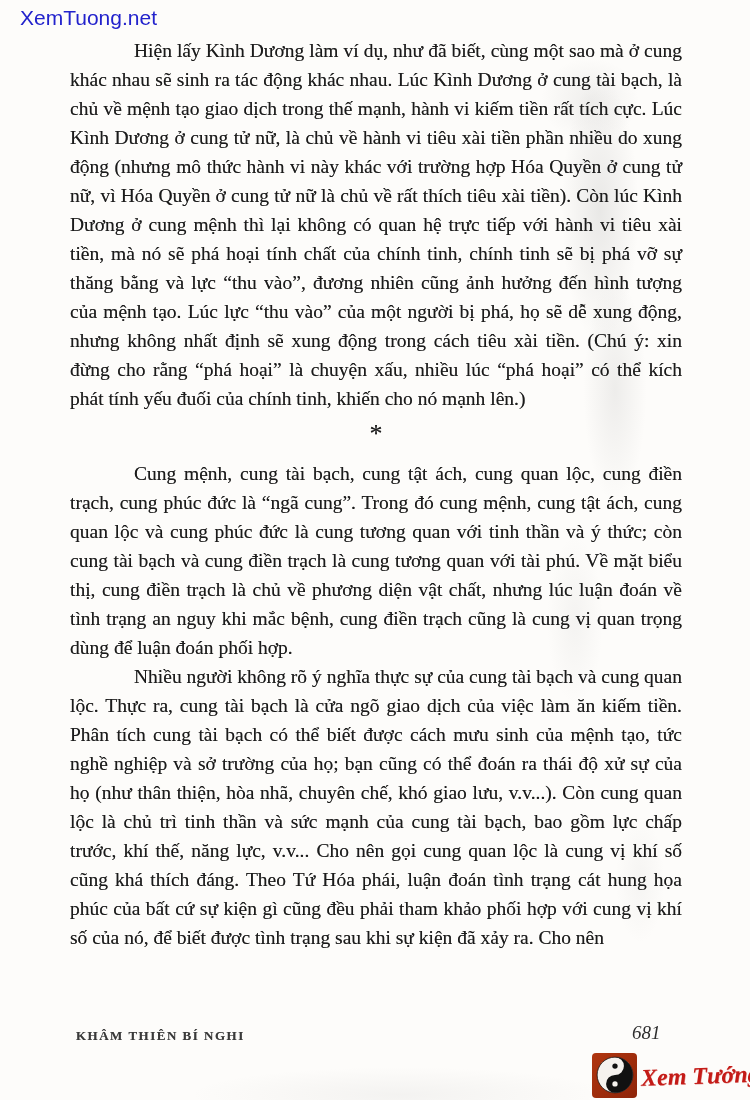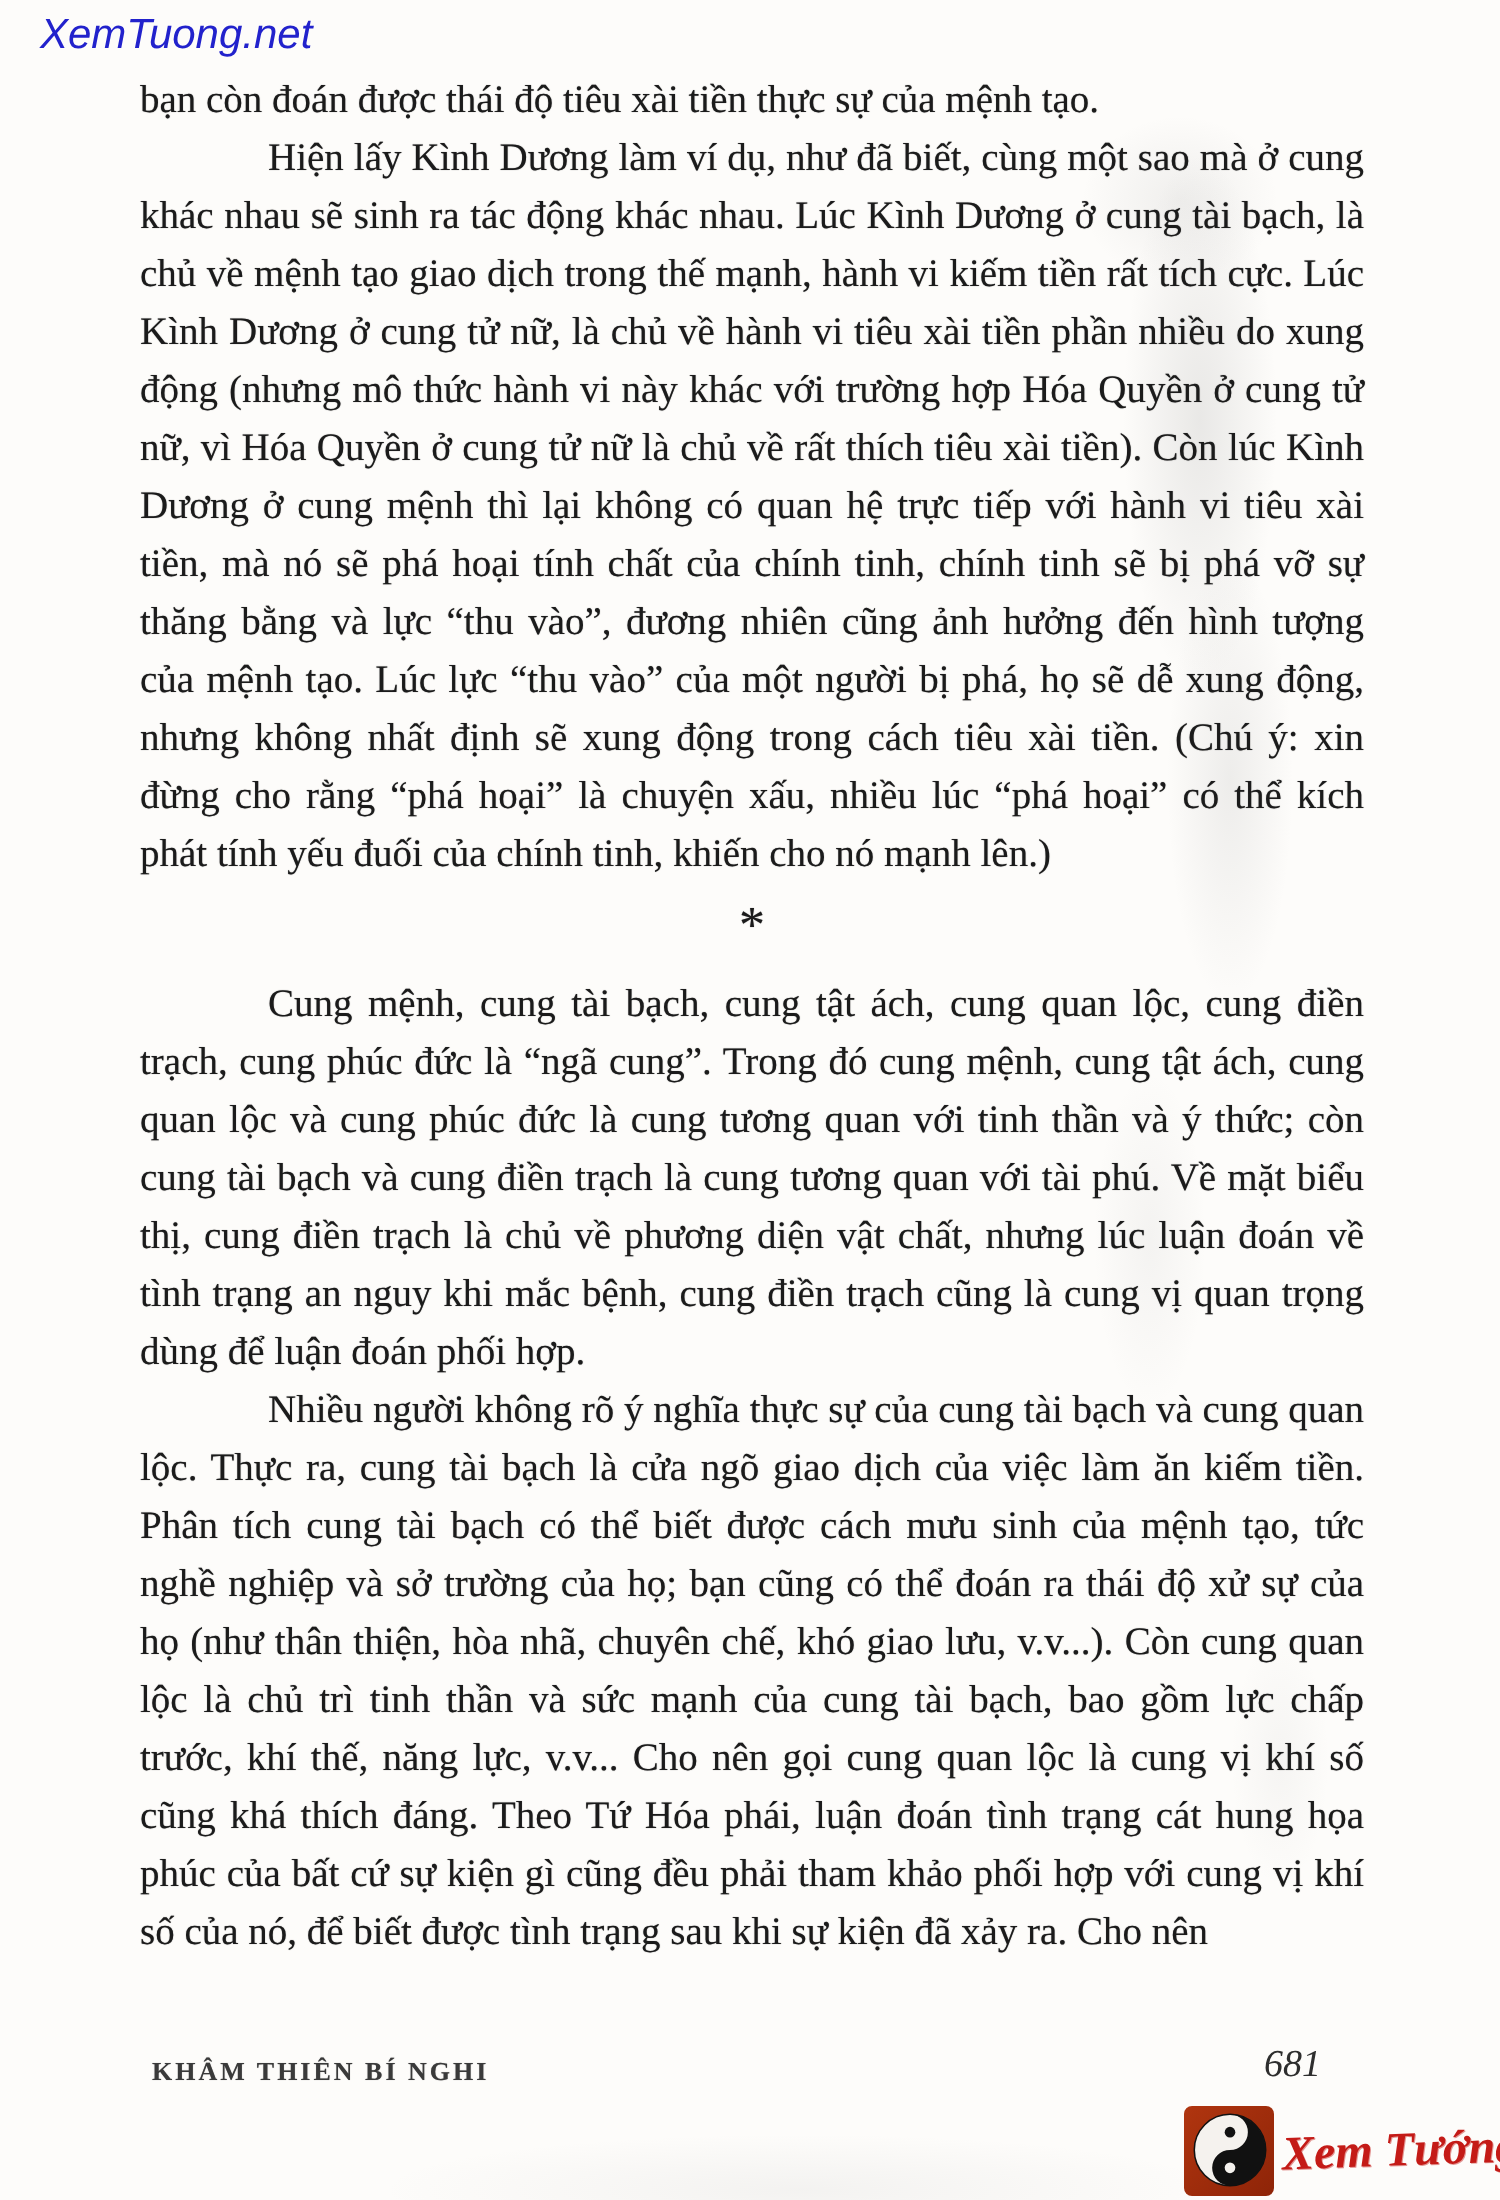--- a/index.html
+++ b/index.html
@@ -29,21 +29,20 @@
   }
   .watermark {
     position: absolute;
     top: 6px;
     left: 20px;
     font-family: "Liberation Sans", "DejaVu Sans", sans-serif;
     font-size: 21px;
     color: #2222cc;
     text-decoration: none;
     cursor: pointer;
-    font-style: italic;
   }
   .body-text {
     position: absolute;
     top: 36px;
     left: 70px;
     width: 612px;
     font-size: 19.5px;
     line-height: 29px;
     color: #1b1b1b;
     text-align: justify;
@@ -123,21 +122,20 @@
   }
 </style>
 </head>
 <body>
 
 <div class="scan-page">
 
   <a class="watermark">XemTuong.net</a>
 
   <div class="body-text">
-    <p>bạn còn đoán được thái độ tiêu xài tiền thực sự của mệnh tạo.</p>
     <p class="indent">Hiện lấy Kình Dương làm ví dụ, như đã biết, cùng một sao mà ở cung khác nhau sẽ sinh ra tác động khác nhau. Lúc Kình Dương ở cung tài bạch, là chủ về mệnh tạo giao dịch trong thế mạnh, hành vi kiếm tiền rất tích cực. Lúc Kình Dương ở cung tử nữ, là chủ về hành vi tiêu xài tiền phần nhiều do xung động (nhưng mô thức hành vi này khác với trường hợp Hóa Quyền ở cung tử nữ, vì Hóa Quyền ở cung tử nữ là chủ về rất thích tiêu xài tiền). Còn lúc Kình Dương ở cung mệnh thì lại không có quan hệ trực tiếp với hành vi tiêu xài tiền, mà nó sẽ phá hoại tính chất của chính tinh, chính tinh sẽ bị phá vỡ sự thăng bằng và lực “thu vào”, đương nhiên cũng ảnh hưởng đến hình tượng của mệnh tạo. Lúc lực “thu vào” của một người bị phá, họ sẽ dễ xung động, nhưng không nhất định sẽ xung động trong cách tiêu xài tiền. (Chú ý: xin đừng cho rằng “phá hoại” là chuyện xấu, nhiều lúc “phá hoại” có thể kích phát tính yếu đuối của chính tinh, khiến cho nó mạnh lên.)</p>
     <p class="separator">*</p>
     <p class="indent">Cung mệnh, cung tài bạch, cung tật ách, cung quan lộc, cung điền trạch, cung phúc đức là “ngã cung”. Trong đó cung mệnh, cung tật ách, cung quan lộc và cung phúc đức là cung tương quan với tinh thần và ý thức; còn cung tài bạch và cung điền trạch là cung tương quan với tài phú. Về mặt biểu thị, cung điền trạch là chủ về phương diện vật chất, nhưng lúc luận đoán về tình trạng an nguy khi mắc bệnh, cung điền trạch cũng là cung vị quan trọng dùng để luận đoán phối hợp.</p>
     <p class="indent">Nhiều người không rõ ý nghĩa thực sự của cung tài bạch và cung quan lộc. Thực ra, cung tài bạch là cửa ngõ giao dịch của việc làm ăn kiếm tiền. Phân tích cung tài bạch có thể biết được cách mưu sinh của mệnh tạo, tức nghề nghiệp và sở trường của họ; bạn cũng có thể đoán ra thái độ xử sự của họ (như thân thiện, hòa nhã, chuyên chế, khó giao lưu, v.v...). Còn cung quan lộc là chủ trì tinh thần và sức mạnh của cung tài bạch, bao gồm lực chấp trước, khí thế, năng lực, v.v... Cho nên gọi cung quan lộc là cung vị khí số cũng khá thích đáng. Theo Tứ Hóa phái, luận đoán tình trạng cát hung họa phúc của bất cứ sự kiện gì cũng đều phải tham khảo phối hợp với cung vị khí số của nó, để biết được tình trạng sau khi sự kiện đã xảy ra. Cho nên</p>
   </div>
 
   <div class="footer">
     <span class="footer-title">KHÂM THIÊN BÍ NGHI</span>
     <span class="page-number">681</span>
   </div>

